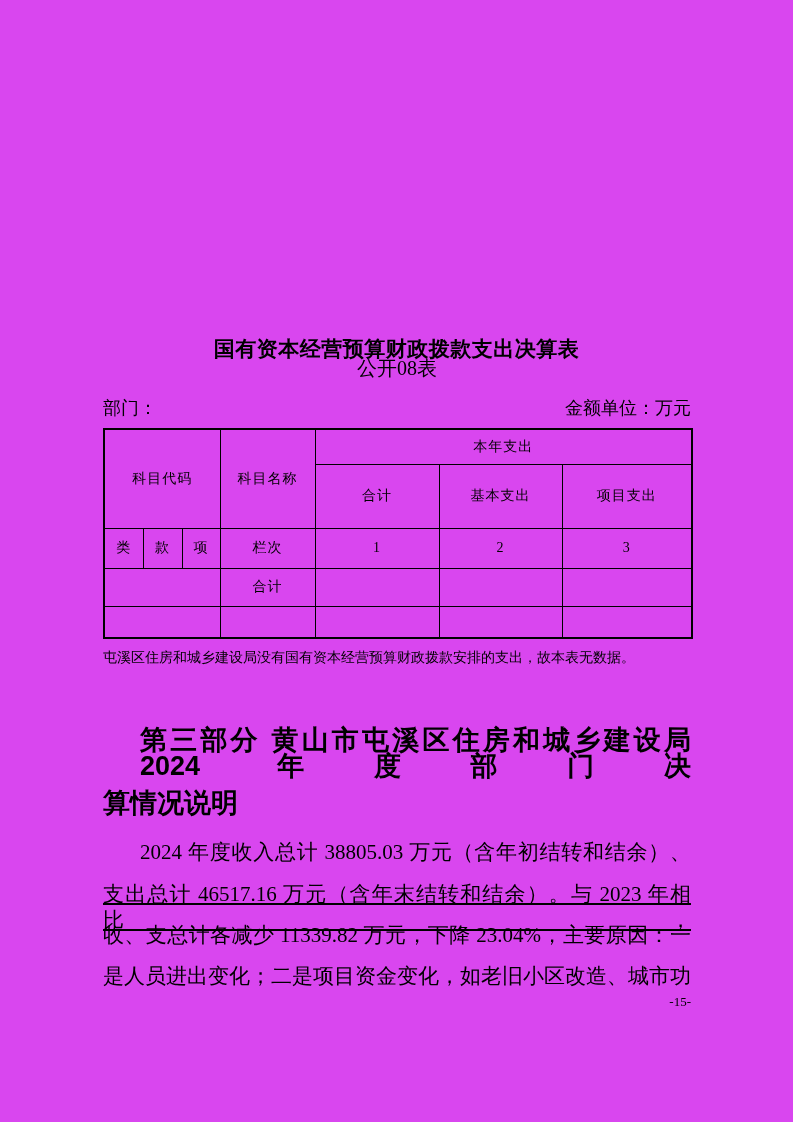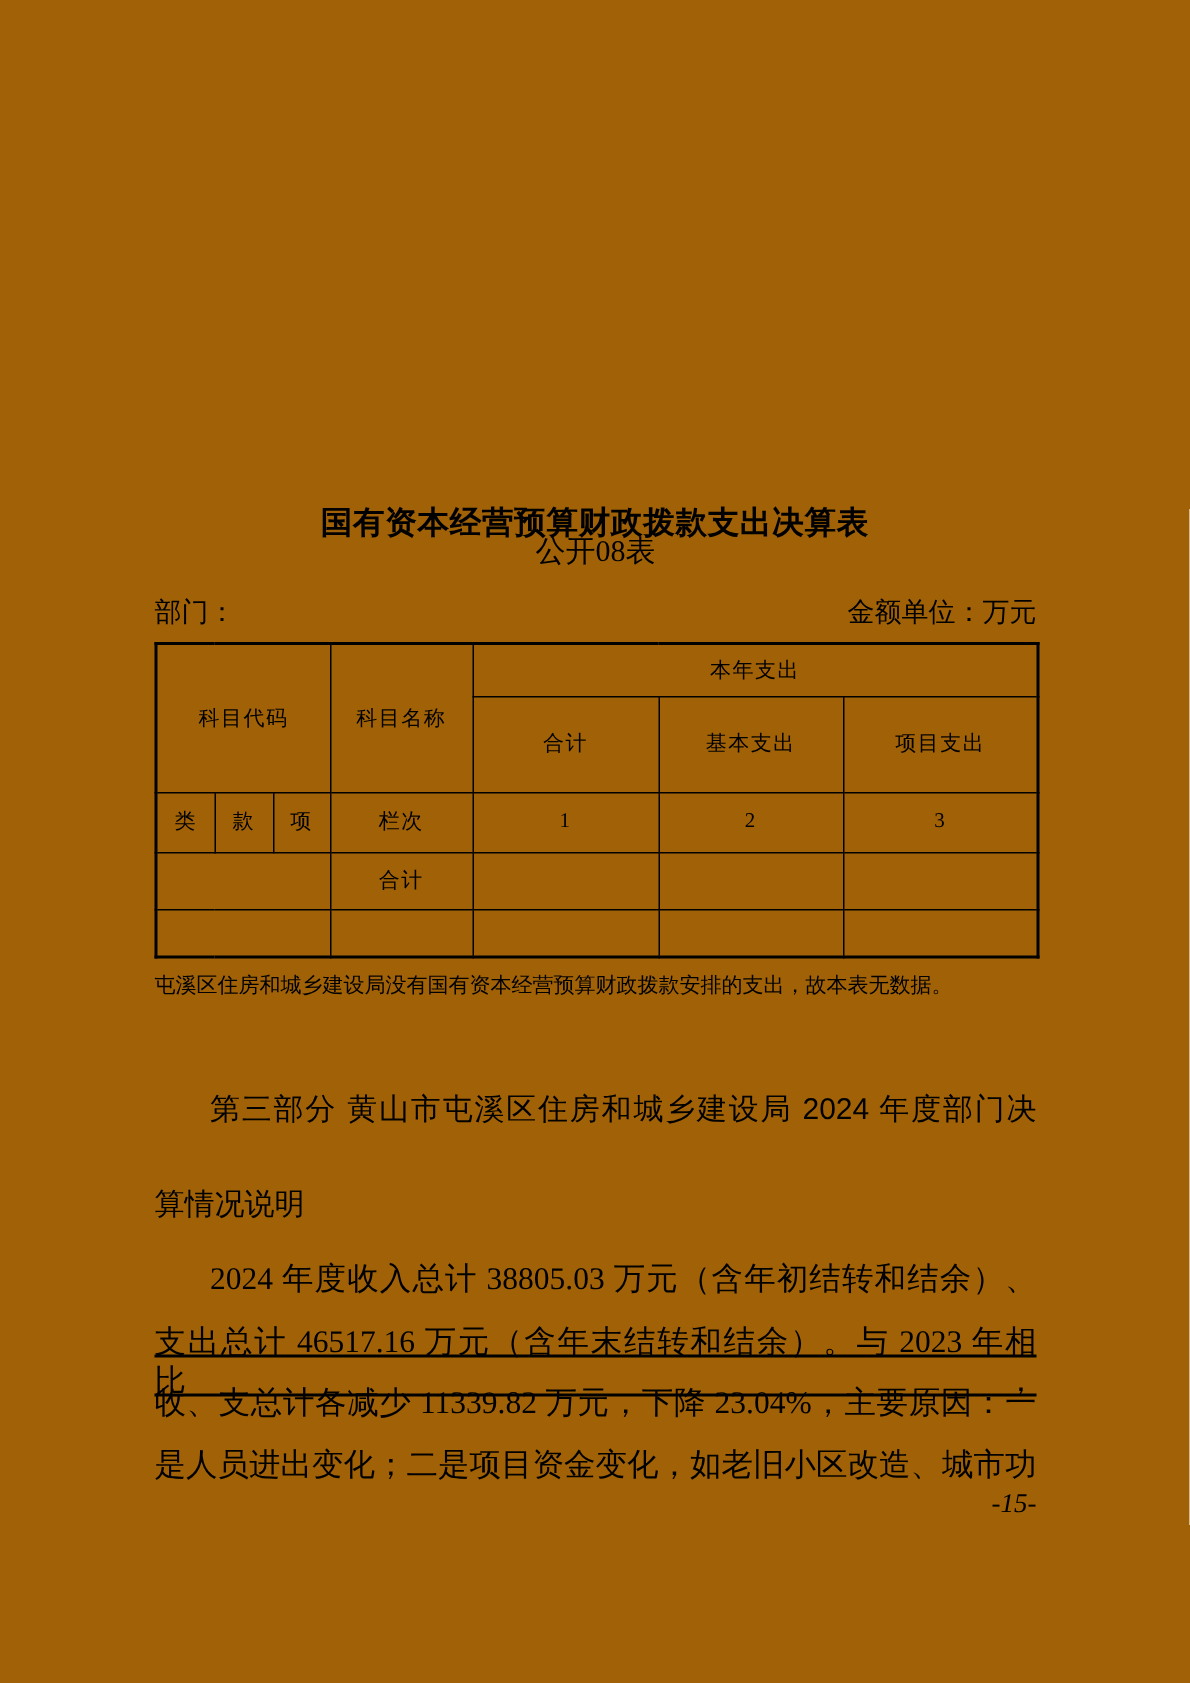--- a/index.html
+++ b/index.html
@@ -4,21 +4,21 @@
 <style>
   html, body {
     margin: 0;
     padding: 0;
     background: #ffffff;
   }
   .page {
     position: relative;
     width: 793px;
     height: 1122px;
-    background: #a16207;
+    background: #d946ef;
     color: #000000;
     font-family: "Liberation Serif", serif;
     overflow: hidden;
   }
   .abs { position: absolute; }
 
   .doc-title {
     left: 0;
     right: 0;
     top: 337px;
@@ -71,22 +71,22 @@
     width: 588px;
     top: 649px;
     font-size: 14px;
     line-height: 17px;
   }
 
   .heading-line {
     left: 103px;
     width: 588px;
     font-family: "Liberation Sans", sans-serif;
-    font-weight: 400;
-    font-size: 20px;
+    font-weight: 700;
+    font-size: 27px;
     line-height: 26px;
     text-align: justify;
   }
   .heading-l1 { top: 727px; padding-left: 37px; width: 551px; text-align-last: justify; }
   .heading-l2 { top: 766px; margin-top: 24px; }
   .subheading { top: 800px; padding-left: 37px; width: 551px; }
 
   .body-line {
     left: 103px;
     width: 588px;
@@ -98,23 +98,22 @@
   .body-l0 { top: 839px; padding-left: 37px; width: 551px; }
   .body-l1 { top: 881px; text-decoration: underline; }
   .body-l2 { top: 922px; }
   .body-l3 { top: 963px; }
 
   .page-number {
     left: 103px;
     width: 588px;
     top: 993px;
     text-align: right;
-    font-size: 18px;
+    font-size: 13px;
     line-height: 18px;
-    font-style: italic;
   }
 </style>
 </head>
 <body>
 
 <div class="page">
 
   <div class="abs doc-title">国有资本经营预算财政拨款支出决算表</div>
 
   <div class="abs form-number">公开08表</div>

